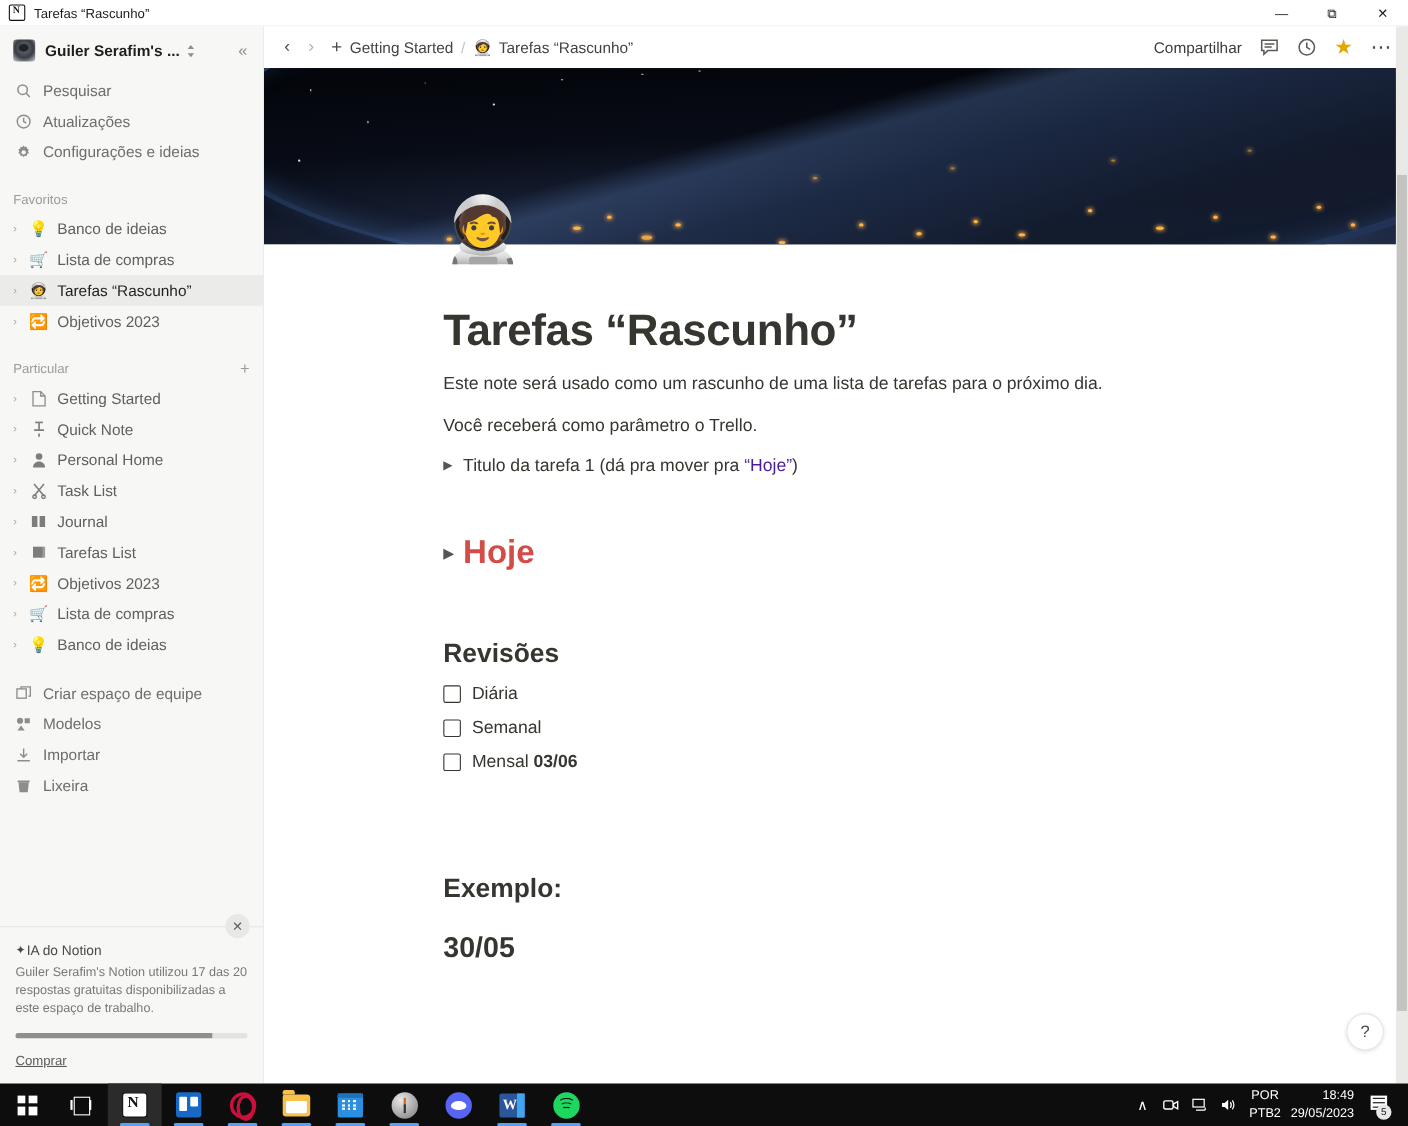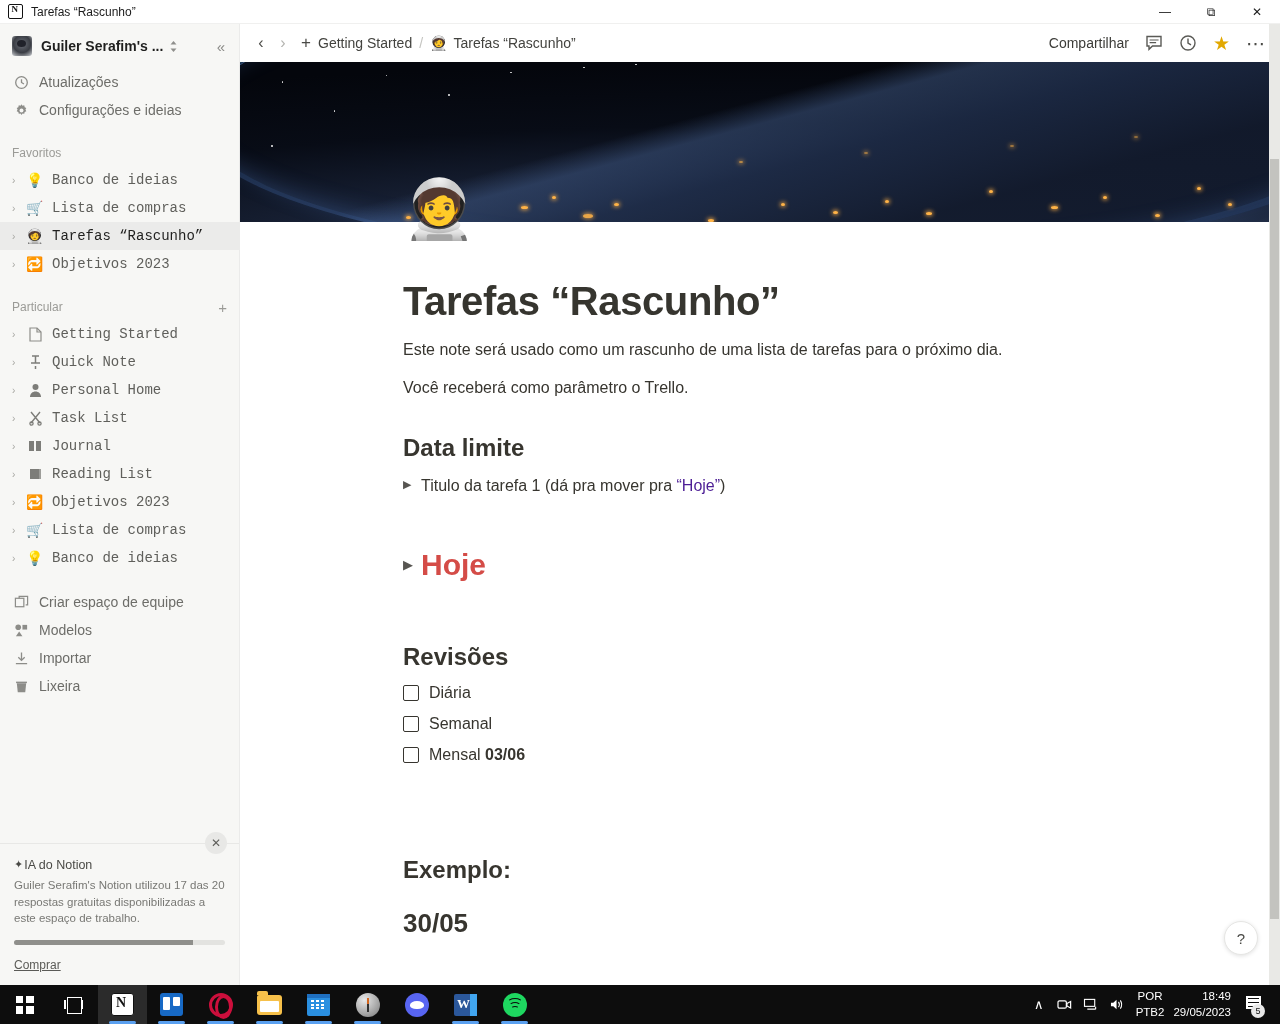--- a/index.html
+++ b/index.html
@@ -53,21 +53,21 @@
   .section-title { font-size: 12px; color: #9b9b97; font-weight: 500; }
   .section-plus { margin-left:auto; color:#9b9b97; font-size: 15px; line-height: 1; }
 
   .page-item { display:flex; align-items:center; height: 28px; padding: 0 12px; cursor:pointer; }
   .page-item.selected { background: #ebebea; }
   .page-item.selected .page-label { color: #1f1f1e; font-weight: 500; }
   .pi-arrow { width: 14px; color: #a5a5a1; font-size: 10px; flex-shrink:0; }
   .pi-icon { width: 18px; font-size: 14px; display:flex; align-items:center;
     justify-content:center; flex-shrink:0; color:#7d7d79; }
   .page-label { font-size: 14px; color: #5f5f5b; margin-left: 8px; white-space: nowrap;
-    overflow:hidden; text-overflow: ellipsis; font-family: Liberation Mono, monospace; }
+    overflow:hidden; text-overflow: ellipsis; }
 
   .sidebar-bottom { margin-top: 16px; }
 
   
   .ai-panel { margin-top: auto; border-top: 1px solid #e8e8e6; padding: 14px 14px 12px 14px;
     position: relative; }
   .ai-close { position:absolute; right: 12px; top: -12px; width: 22px; height: 22px;
     border-radius: 50%; background: #e8e8e6; color:#5f5f5b; font-size: 12px;
     display:flex; align-items:center; justify-content:center; }
   .ai-title { font-size: 12.5px; color: #47474
@@ -263,20 +263,29 @@
             <path d="M4.5 1L7.5 4.5H1.5z" fill="#8f8f8c"></path>
             <path d="M4.5 12L1.5 8.5h6z" fill="#8f8f8c"></path>
           </svg>
       </div>
       <div class="ws-collapse">«</div>
     </div>
 
     <div class="nav-item">
       <span class="nav-ico">
         <svg width="15" height="15" viewBox="0 0 16 16">
+            <circle cx="7" cy="7" r="4.6" fill="none" stroke="#8d8d89" stroke-width="1.5"></circle>
+            <line x1="10.4" y1="10.4" x2="14" y2="14" stroke="#8d8d89" stroke-width="1.5"></line>
+          </svg>
+      </span>
+      <span class="nav-label">Pesquisar</span>
+    </div>
+    <div class="nav-item">
+      <span class="nav-ico">
+        <svg width="15" height="15" viewBox="0 0 16 16">
             <circle cx="8" cy="8" r="6.2" fill="none" stroke="#8d8d89" stroke-width="1.4"></circle>
             <path d="M8 4.4V8l2.6 1.6" fill="none" stroke="#8d8d89" stroke-width="1.4"></path>
           </svg>
       </span>
       <span class="nav-label">Atualizações</span>
     </div>
     <div class="nav-item">
       <span class="nav-ico">
         <svg width="15" height="15" viewBox="0 0 16 16">
             <path d="M8 1.2l1 1.6 1.9-.3.5 1.9 1.7.9-.9 1.7.9 1.7-1.7.9-.5 1.9-1.9-.3-1 1.6-1-1.6-1.9.3-.5-1.9-1.7-.9.9-1.7-.9-1.7 1.7-.9.5-1.9 1.9.3z" fill="#8d8d89"></path>
@@ -364,21 +373,21 @@
       <span class="page-label">Journal</span>
     </div>
     <div class="page-item">
       <span class="pi-arrow">›</span>
       <span class="pi-icon">
         <svg width="14" height="14" viewBox="0 0 14 14">
             <rect x="2" y="2" width="9" height="10" fill="#7d7d79"></rect>
             <rect x="11" y="2" width="2" height="10" fill="#9d9d99"></rect>
           </svg>
       </span>
-      <span class="page-label">Reading List</span>
+      <span class="page-label">Tarefas List</span>
     </div>
     <div class="page-item">
       <span class="pi-arrow">›</span>
       <span class="pi-icon">🔁</span>
       <span class="page-label">Objetivos 2023</span>
     </div>
     <div class="page-item">
       <span class="pi-arrow">›</span>
       <span class="pi-icon">🛒</span>
       <span class="page-label">Lista de compras</span>
@@ -516,21 +525,20 @@
       <div class="content">
         <h1 class="doc-title">Tarefas “Rascunho”</h1>
 
         <p class="para">
           <span>Este note será usado como um </span><b>rascunho</b><span> de uma lista de tarefas para o próximo dia.</span>
         </p>
         <p class="para">
           <span>Você receberá como parâmetro o Trello.</span>
         </p>
 
-        <h2 class="h2">Data limite</h2>
         <div class="toggle-row">
           <span class="toggle-arrow">▶</span>
           <span class="toggle-text"><span>Titulo da tarefa 1 (dá pra mover pra </span><span class="red">“Hoje”</span><span>)</span></span>
         </div>
 
         <div class="toggle-row toggle-big">
           <span class="toggle-arrow">▶</span>
           <span class="toggle-text">Hoje</span>
         </div>
 

